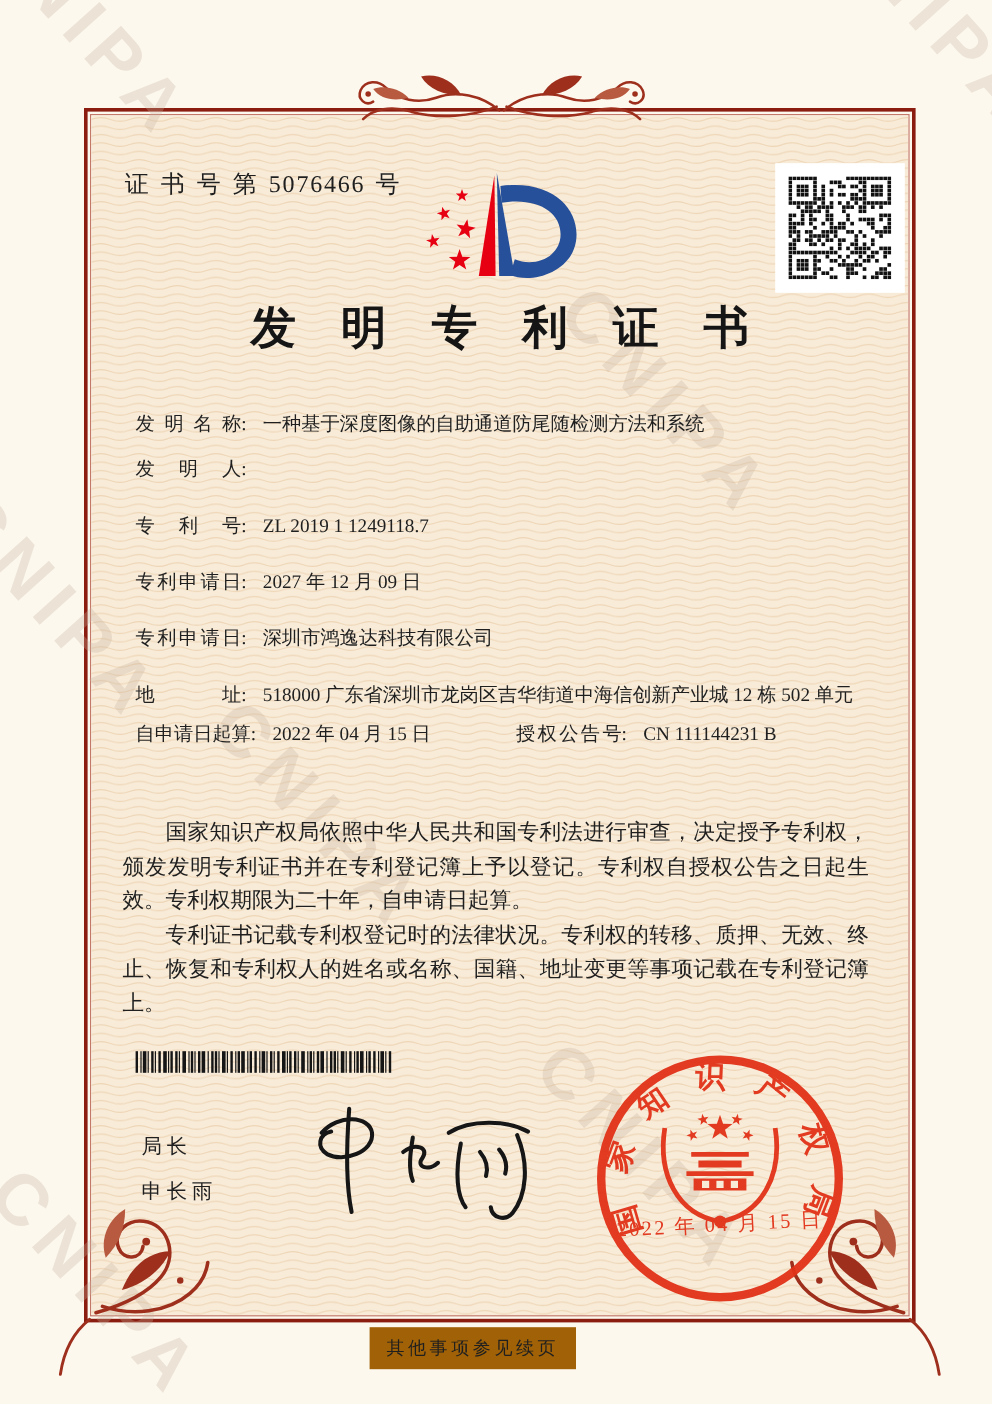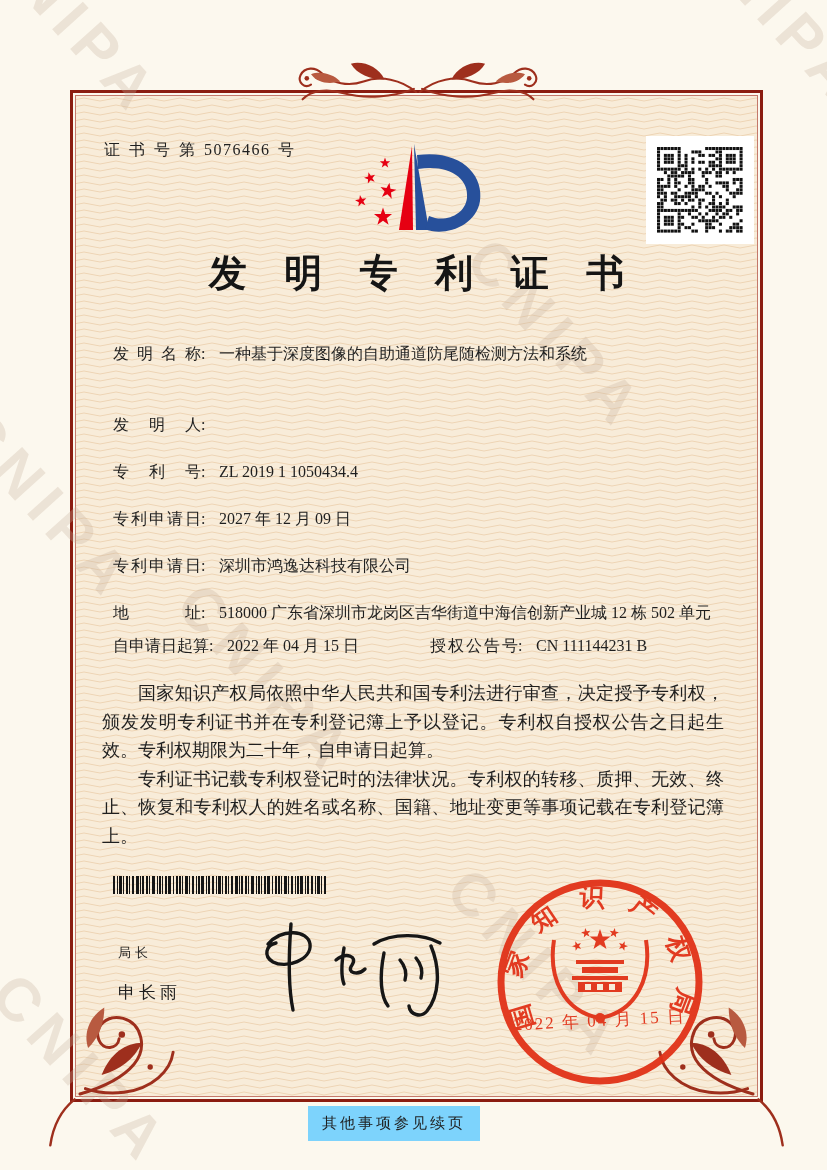--- a/index.html
+++ b/index.html
@@ -24,21 +24,21 @@
   }
   .frame-inner{
     position:absolute;inset:2px;border:1px solid #c4786a;overflow:hidden;
   }
   .waves{position:absolute;inset:0;width:100%;height:100%;}
   
   .ornaments{position:absolute;left:0;top:0;z-index:3;pointer-events:none;}
   
   .cert-no{
     position:absolute;z-index:4;left:104px;top:140px;
-    font-size:16px;letter-spacing:1.5px;word-spacing:2px;text-align:center;
+    font-size:20px;letter-spacing:1.5px;word-spacing:2px;text-align:center;
   }
   .logo{position:absolute;z-index:4;left:330px;top:124px;}
   .qr-box{
     position:absolute;z-index:4;left:646px;top:136px;width:108px;height:108px;
     background:#ffffff;
   }
   .qr-box svg{position:absolute;left:11px;top:11px;}
   .title{
     position:absolute;z-index:4;left:70px;top:248px;width:693px;
     text-align:center;font-size:38px;font-weight:bold;
@@ -50,43 +50,43 @@
   }
   .frow{display:flex;align-items:flex-start;}
   .flabel{
     flex:0 0 88px;text-align:justify;text-align-last:justify;
     white-space:nowrap;
   }
   .fcolon{flex:0 0 18px;}
   .fvalue{flex:1 1 auto;}
   .pair{display:flex;}
   .pair-first{flex:0 0 317px;}
-  .mb-name{margin-bottom:46px;}
+  .mb-name{margin-bottom:13px;}
   .mb-std{margin-bottom:22px;}
   .mb-addr{margin-bottom:8px;}
   .body-text{
     position:absolute;z-index:4;left:102px;top:679px;width:622px;
     font-size:18px;line-height:28.5px;text-align:justify;
   }
   .body-text p{margin:0;text-indent:2em;}
   .barcode{
     position:absolute;z-index:4;left:113px;top:876px;width:218px;height:18px;
   }
   .barcode div{position:absolute;top:0;height:100%;background:#151515;}
-  .director-label{position:absolute;z-index:4;left:118px;top:944px;font-size:13px;letter-spacing:4px;}
+  .director-label{position:absolute;z-index:4;left:118px;top:944px;font-size:17px;letter-spacing:4px;}
   .director-name{position:absolute;z-index:4;left:118px;top:981px;font-size:17px;letter-spacing:4px;}
   .sign{position:absolute;z-index:4;left:228px;top:908px;}
   .seal{position:absolute;z-index:5;left:492px;top:874px;opacity:.95;}
   .page-indicator{
     position:absolute;z-index:4;left:70px;top:1062px;width:693px;
     text-align:center;font-size:14.5px;letter-spacing:2px;
   }
   .cont-strip{
     position:absolute;z-index:4;left:308px;top:1106px;width:172px;height:35px;
-    background:#7dd3fc;display:flex;align-items:center;justify-content:center;
+    background:#a16207;display:flex;align-items:center;justify-content:center;
     font-size:15px;letter-spacing:3px;
   }
 </style>
 </head>
 <body>
 
 <div class="page">
 
   <div class="wm" style="left:-45px;top:-15px;">CNIPA</div>
   <div class="wm" style="left:660px;top:-25px;">CNIPA</div>
@@ -485,21 +485,21 @@
       <span class="fcolon">:</span>
       <span class="fvalue">一种基于深度图像的自助通道防尾随检测方法和系统</span>
     </div>
     <div class="frow mb-std">
       <span class="flabel">发明人</span>
       <span class="fcolon">:</span>
     </div>
     <div class="frow mb-std">
       <span class="flabel">专利号</span>
       <span class="fcolon">:</span>
-      <span class="fvalue">ZL 2019 1 1050434.4</span>
+      <span class="fvalue">ZL 2019 1 1249118.7</span>
     </div>
     <div class="frow mb-std">
       <span class="flabel">专利申请日</span>
       <span class="fcolon">:</span>
       <span class="fvalue">2027 年 12 月 09 日</span>
     </div>
     <div class="frow mb-std">
       <span class="flabel">专利申请日</span>
       <span class="fcolon">:</span>
       <span class="fvalue">深圳市鸿逸达科技有限公司</span>

